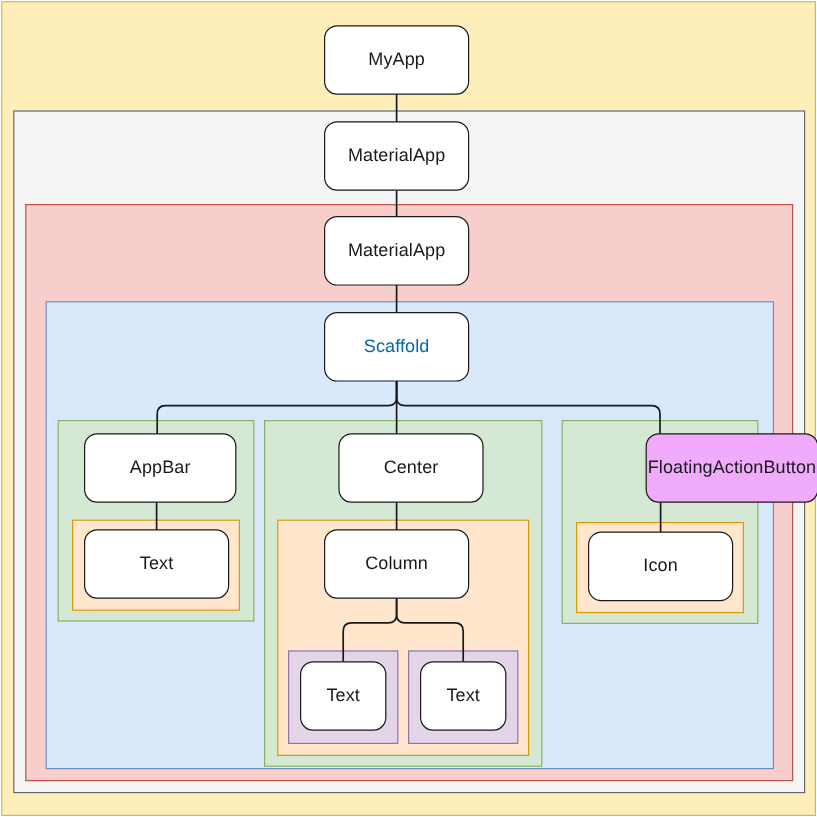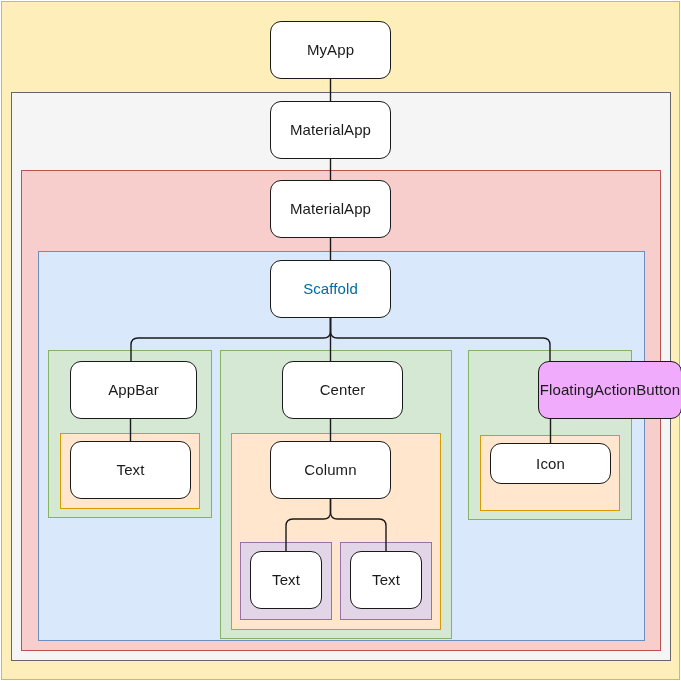--- a/index.html
+++ b/index.html
@@ -121,18 +121,18 @@
       </div>
       <div class="node" style="left: 250px; top: 551px; width: 72px; height: 58px; background: rgb(255, 255, 255); border-color: rgb(26, 26, 26); color: rgb(26, 26, 26); border-radius: 11px;">
         <span>Text</span>
       </div>
       <div class="node" style="left: 350px; top: 551px; width: 72px; height: 58px; background: rgb(255, 255, 255); border-color: rgb(26, 26, 26); color: rgb(26, 26, 26); border-radius: 11px;">
         <span>Text</span>
       </div>
       <div class="node" style="left: 490px; top: 361px; width: 144px; height: 58px; background: #f0abfc; border-color: rgb(26, 26, 26); color: rgb(26, 26, 26); border-radius: 11px; margin-left: 48px;">
         <span>FloatingActionButton</span>
       </div>
-      <div class="node" style="left: 490px; top: 443px; width: 121px; height: 41px; background: rgb(255, 255, 255); border-color: rgb(26, 26, 26); color: rgb(26, 26, 26); border-radius: 11px;">
+      <div class="node" style="left: 490px; top: 443px; width: 121px; height: 58px; background: rgb(255, 255, 255); border-color: rgb(26, 26, 26); color: rgb(26, 26, 26); border-radius: 11px;">
         <span>Icon</span>
       </div>
     </div>
 
 </div>
 
 </body></html>

